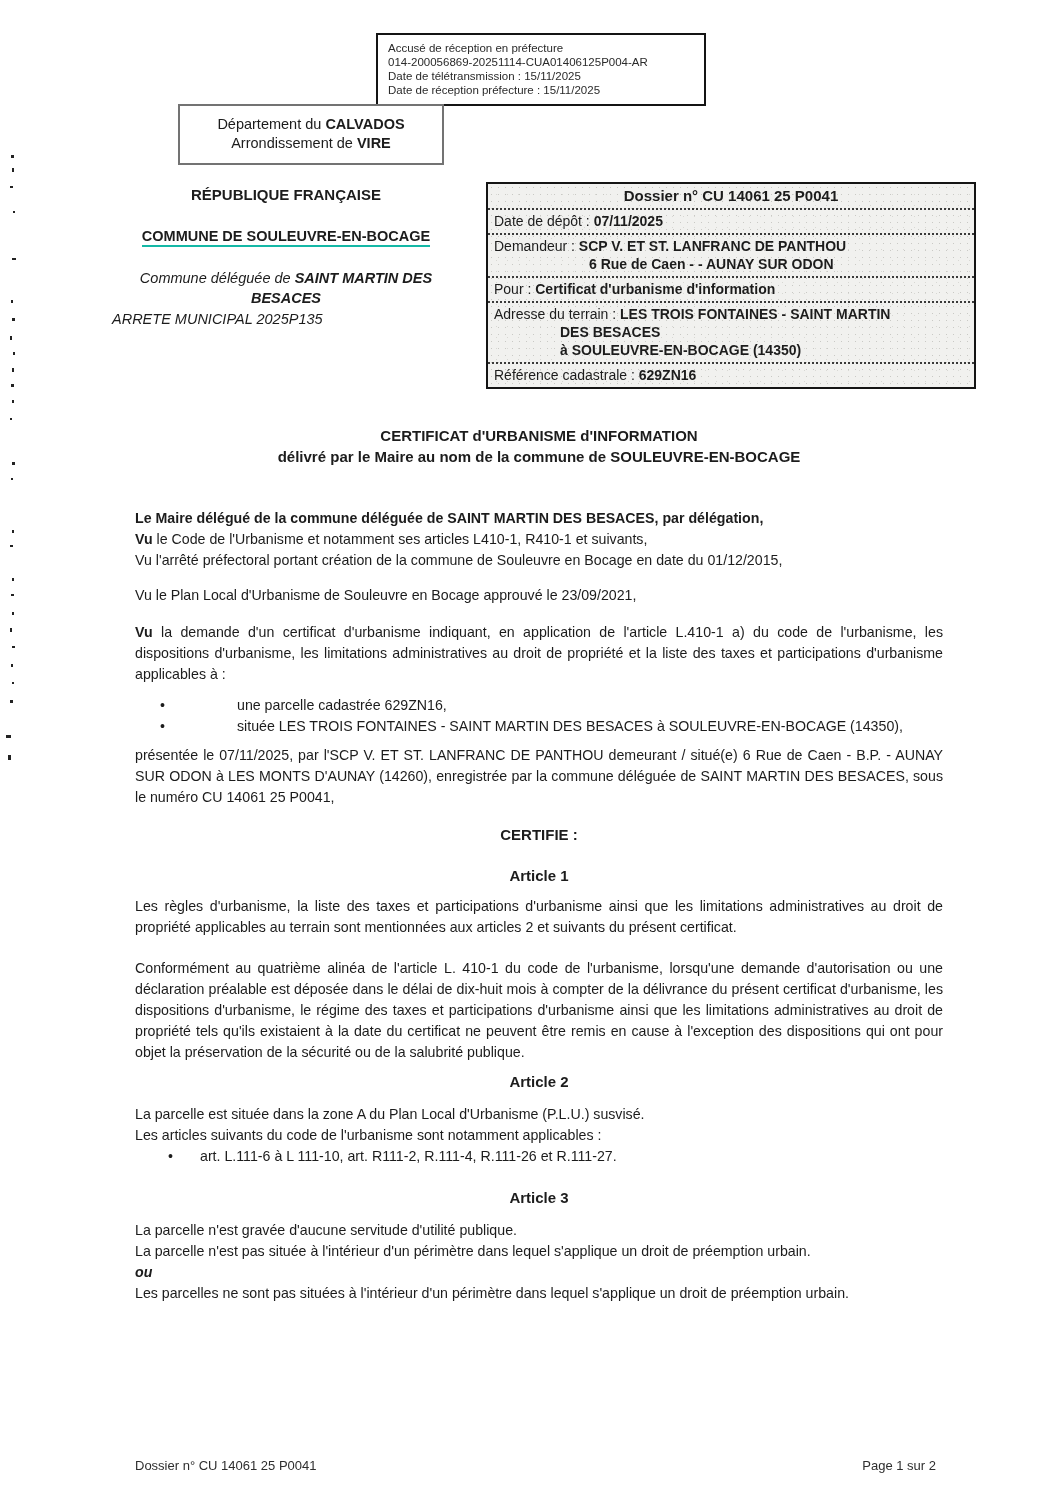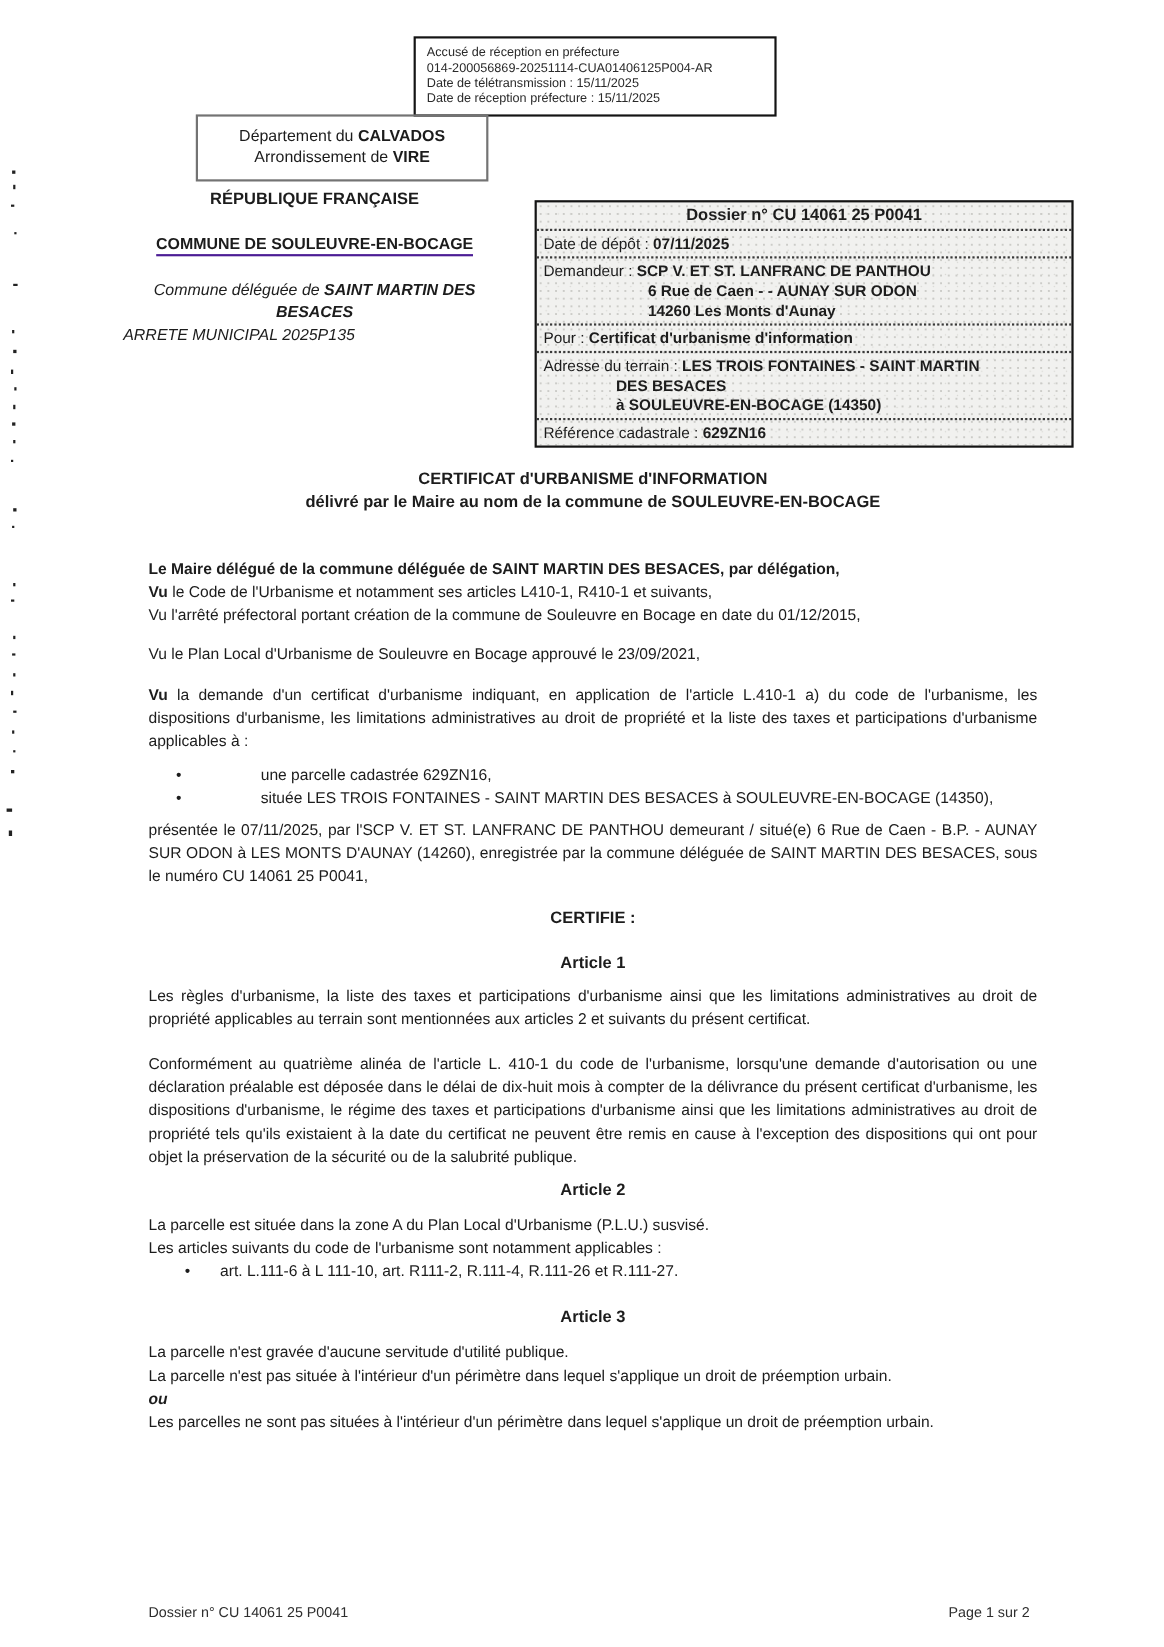--- a/index.html
+++ b/index.html
@@ -19,24 +19,24 @@
     font-size:11.5px;line-height:14px;color:#2a2a2a;
   }
   
   .dept-box{
     position:absolute;left:178px;top:104px;width:254px;
     border:2px solid #737373;
     padding:9px 4px 10px 4px;
     text-align:center;font-size:14.5px;line-height:19px;
   }
   
-  .left-col{position:absolute;left:90px;top:172px;width:392px;text-align:center;}
+  .left-col{position:absolute;left:90px;top:186px;width:392px;text-align:center;}
   .republique{font-weight:bold;font-size:15px;}
   .commune{font-weight:bold;font-size:14.5px;margin-top:25px;}
-  .commune span{border-bottom:2px solid #4c1d95;padding-bottom:1px;}
+  .commune span{border-bottom:2px solid #14b8a6;padding-bottom:1px;}
   .delegated{font-style:italic;font-size:14.5px;margin-top:24px;width:330px;margin-left:auto;margin-right:auto;line-height:20px;}
   .arrete{font-style:italic;font-size:14.5px;text-align:left;margin-left:22px;margin-top:3px;}
   
   .dossier{
     position:absolute;left:486px;top:182px;width:486px;
     border:2px solid #141414;
     background-color:#f1f1ef;
     background-image:radial-gradient(#c9c9c5 0.6px, transparent 0.9px),radial-gradient(#d8d8d4 0.6px, transparent 0.9px);
     background-size:7px 7px, 11px 11px;
     background-position:0 0, 3px 5px;
@@ -101,21 +101,20 @@
     <div class="delegated"><span>Commune déléguée de</span> <b>SAINT MARTIN DES BESACES</b></div>
     <div class="arrete">ARRETE MUNICIPAL 2025P135</div>
   </div>
 
   <div class="dossier">
     <div class="row">Dossier n° CU 14061 25 P0041</div>
     <div class="row"><span>Date de dépôt :</span> <b>07/11/2025</b></div>
     <div class="row">
       <div><span>Demandeur :</span> <b>SCP V. ET ST. LANFRANC DE PANTHOU</b></div>
       <div class="hang1"><b>6 Rue de Caen - - AUNAY SUR ODON</b></div>
-      <div class="hang1"><b>14260 Les Monts d'Aunay</b></div>
     </div>
     <div class="row"><span>Pour :</span> <b>Certificat d'urbanisme d'information</b></div>
     <div class="row">
       <div><span>Adresse du terrain :</span> <b>LES TROIS FONTAINES  - SAINT MARTIN</b></div>
       <div class="hang2"><b>DES BESACES</b></div>
       <div class="hang2"><b>à SOULEUVRE-EN-BOCAGE (14350)</b></div>
     </div>
     <div class="row"><span>Référence cadastrale :</span> <b>629ZN16</b></div>
   </div>
 

